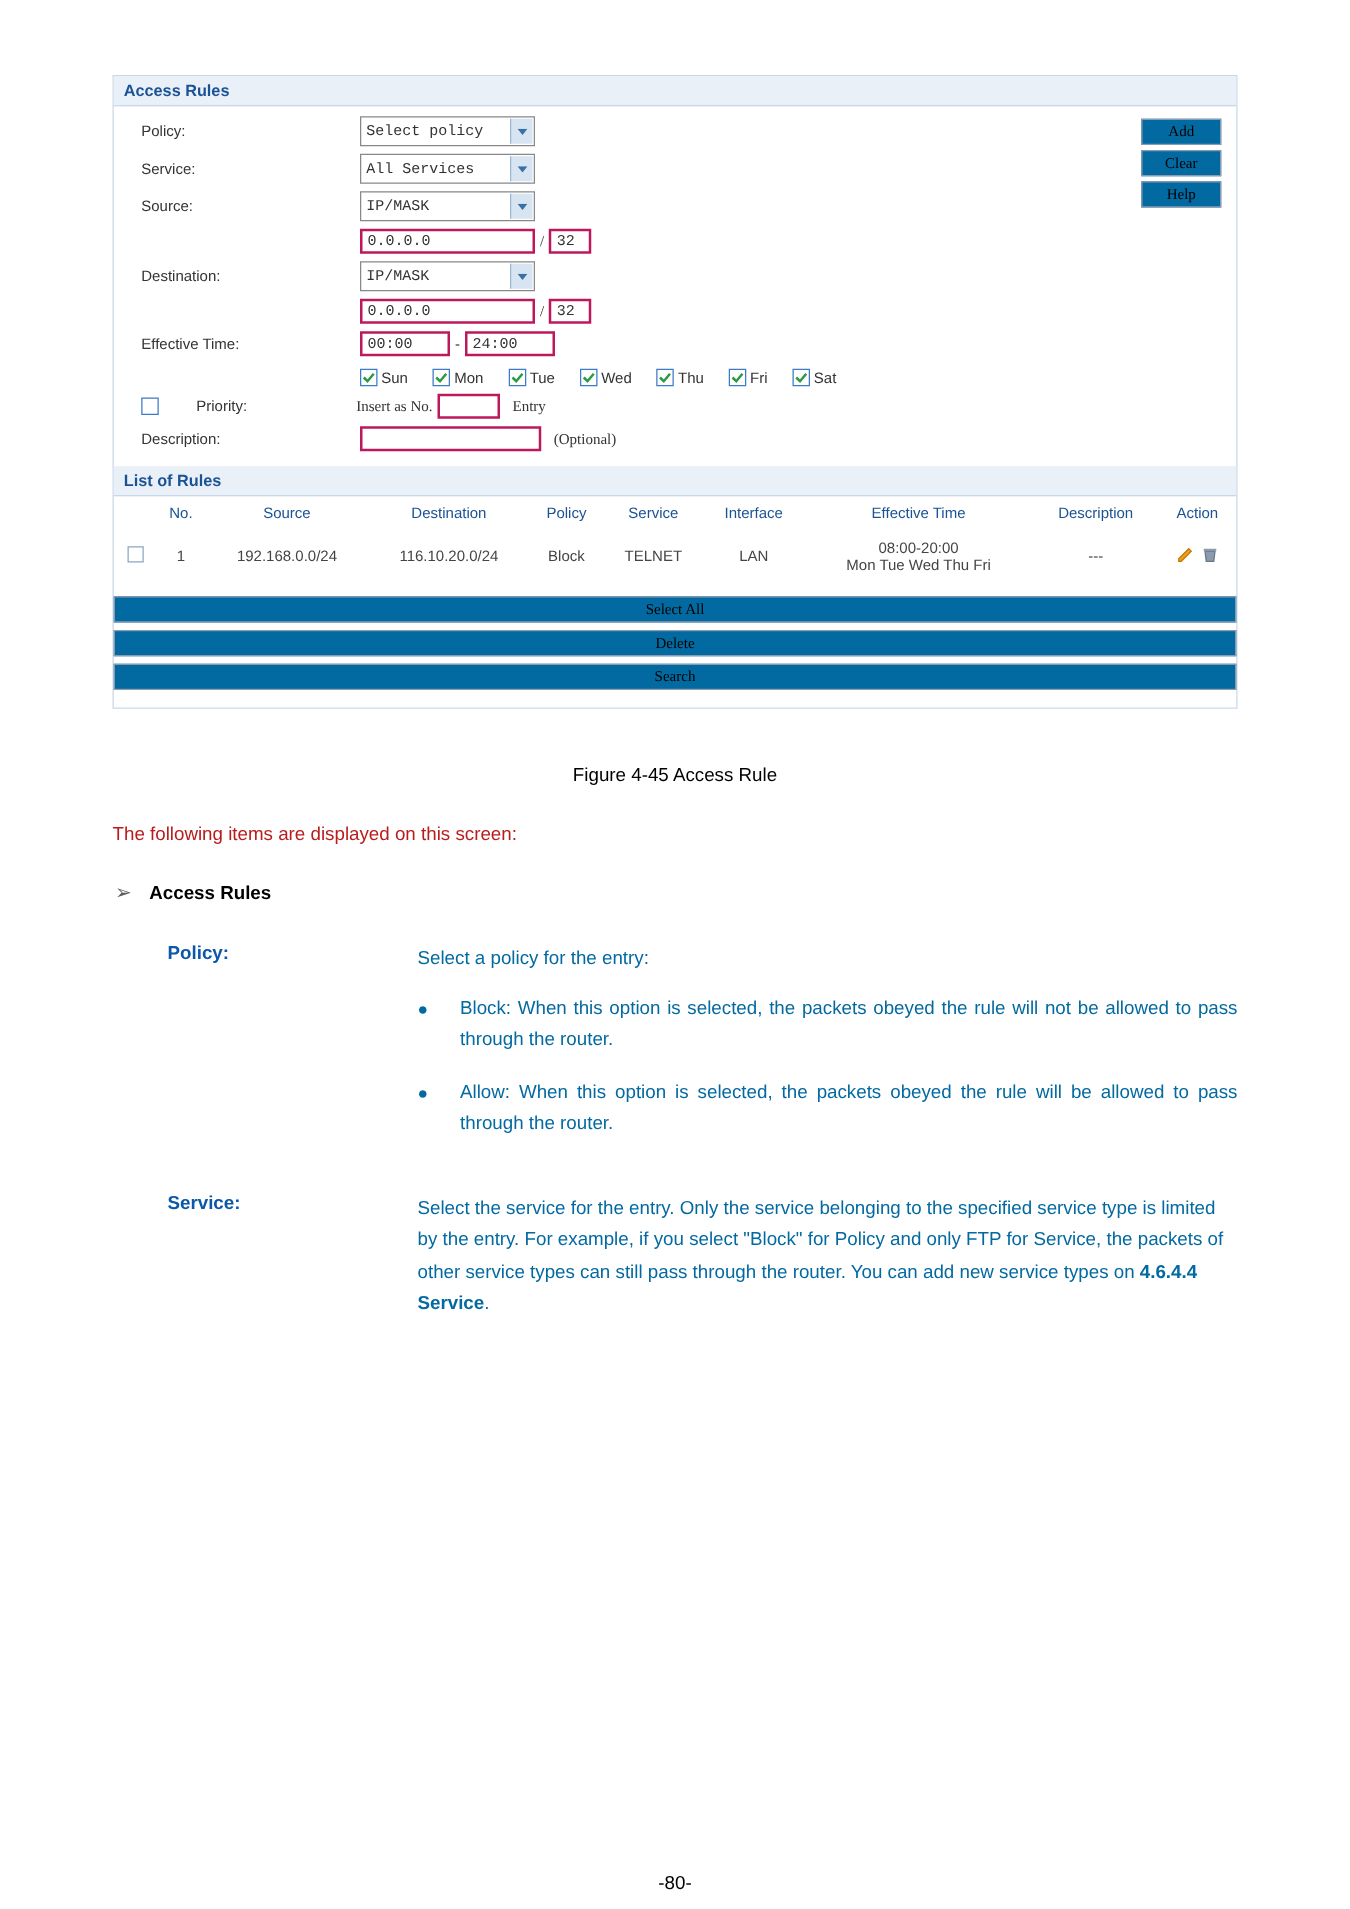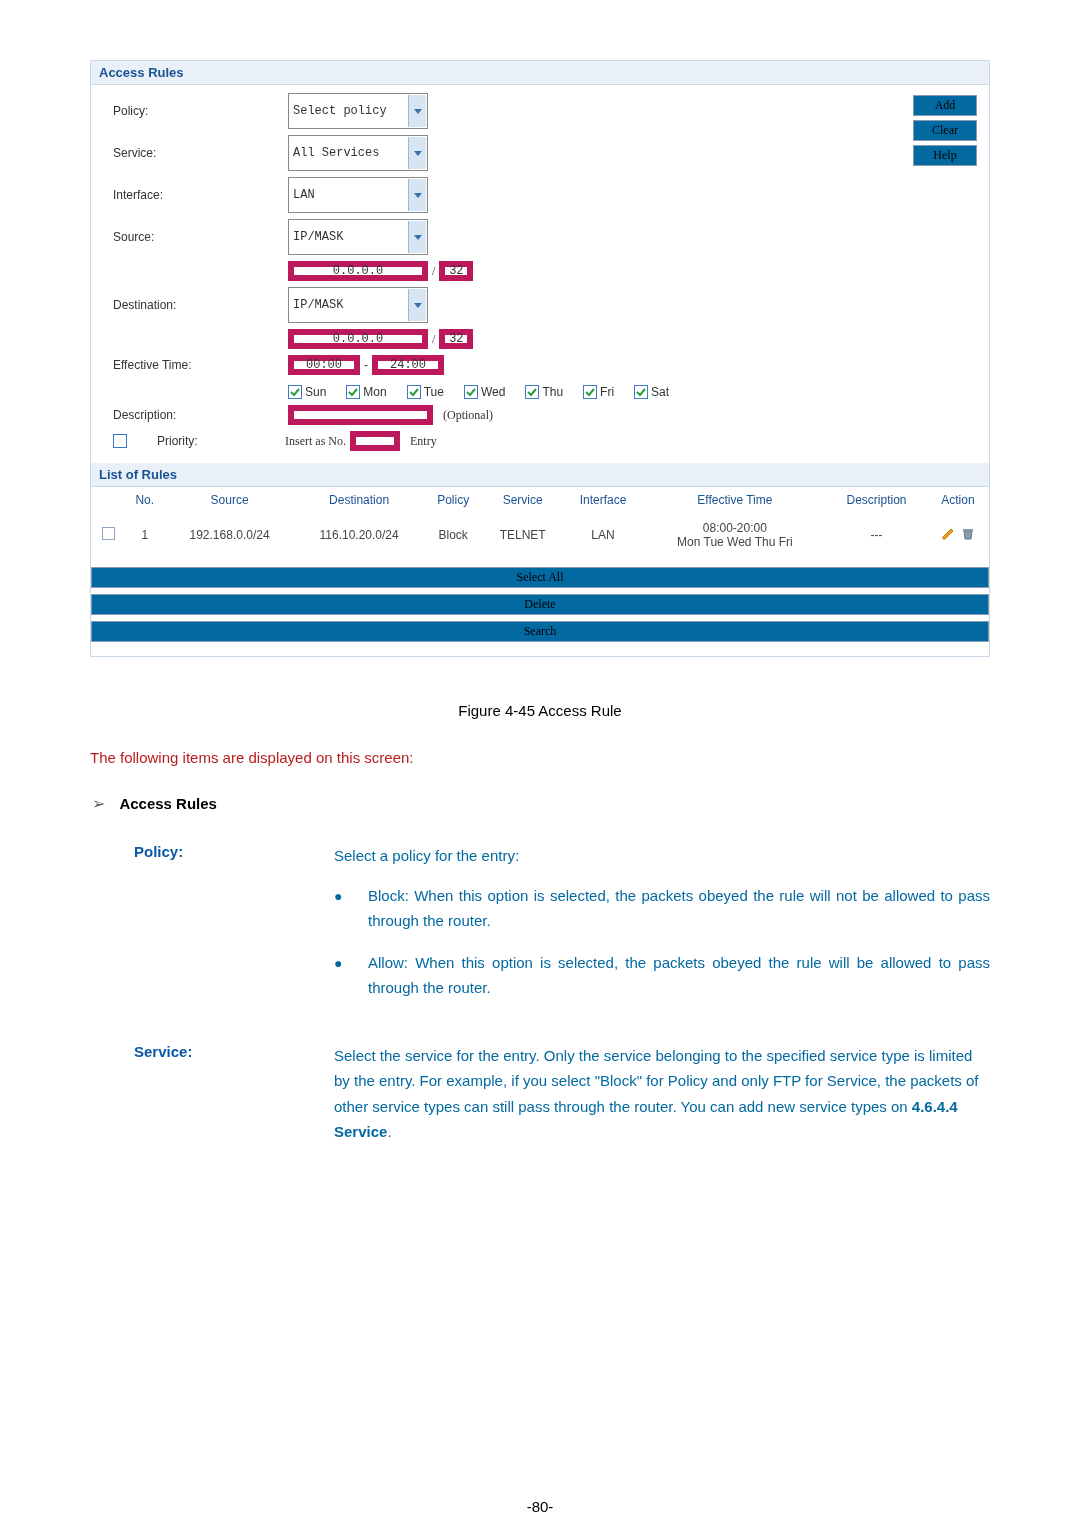--- a/index.html
+++ b/index.html
@@ -42,49 +42,48 @@
     }
     .form-label.indented {
       padding-left: 22px;
     }
     .select-box {
       border: 1px solid #888;
       background: #fff;
       font-family: "Courier New", monospace;
       font-size: 12px;
       padding: 1px 24px 1px 4px;
-      height: 36px;
+      height: 24px;
       position: relative;
       width: 140px;
       display: flex;
       align-items: center;
     }
     .select-arrow {
       position: absolute;
       right: 1px;
       top: 1px;
       bottom: 1px;
       width: 18px;
       background: #d7e4f2;
       border-left: 1px solid #9eb8d4;
       display: flex;
       align-items: center;
       justify-content: center;
     }
     .select-arrow svg { display: block; }
     .text-input {
-      border: 6px solid #be185d;
+      border: 2px solid #be185d;
       background: #fff;
       font-family: "Courier New", monospace;
       font-size: 12px;
       padding: 1px 4px;
       height: 20px;
       display: flex;
       align-items: center;
-      justify-content: center;
     }
     .ip-input { width: 140px; }
     .mask-input { width: 34px; }
     .time-input { width: 72px; }
     .desc-input { width: 145px; }
     .priority-input { width: 50px; }
     .slash { margin: 0 4px; font-family: Verdana; font-size: 12px; }
     .days-row {
       display: flex;
       gap: 16px;
@@ -277,31 +276,20 @@
       <div class="select-box">
         <span>All Services</span>
         <span class="select-arrow">
             <svg width="8" height="5">
               <path d="M0 0 L8 0 L4 5 Z" fill="#3b6fa7"></path>
             </svg>
           </span>
       </div>
     </div>
 
-    <div class="form-row">
-      <span class="form-label">Interface:</span>
-      <div class="select-box">
-        <span>LAN</span>
-        <span class="select-arrow">
-            <svg width="8" height="5">
-              <path d="M0 0 L8 0 L4 5 Z" fill="#3b6fa7"></path>
-            </svg>
-          </span>
-      </div>
-    </div>
 
     <div class="form-row">
       <span class="form-label">Source:</span>
       <div class="select-box">
         <span>IP/MASK</span>
         <span class="select-arrow">
             <svg width="8" height="5">
               <path d="M0 0 L8 0 L4 5 Z" fill="#3b6fa7"></path>
             </svg>
           </span>
@@ -406,31 +394,31 @@
               <svg width="10" height="10">
                 <path d="M1 5 L4 8 L9 2" stroke="#2b9a42" stroke-width="2" fill="none"></path>
               </svg>
             </span>
             <span>Sat</span>
           </span>
       </div>
     </div>
 
     <div class="form-row">
-      <span class="form-label">Description:</span>
-      <div class="text-input desc-input"></div>
-      <span class="optional-text">(Optional)</span>
-    </div>
-
-    <div class="form-row">
       <span class="checkbox-box" style="margin-left:0;margin-right:8px"></span>
       <span class="form-label indented" style="width:150px">Priority:</span>
       <span style="font-family:Verdana;font-size:12px;margin-right:4px">Insert as No.</span>
       <div class="text-input priority-input"></div>
       <span class="entry-text">Entry</span>
+    </div>
+
+    <div class="form-row">
+      <span class="form-label">Description:</span>
+      <div class="text-input desc-input"></div>
+      <span class="optional-text">(Optional)</span>
     </div>
 
     <div class="button-group">
       <button class="ui-button">Add</button>
       <button class="ui-button">Clear</button>
       <button class="ui-button">Help</button>
     </div>
   </div>
 
   <div class="section-header">List of Rules</div>

